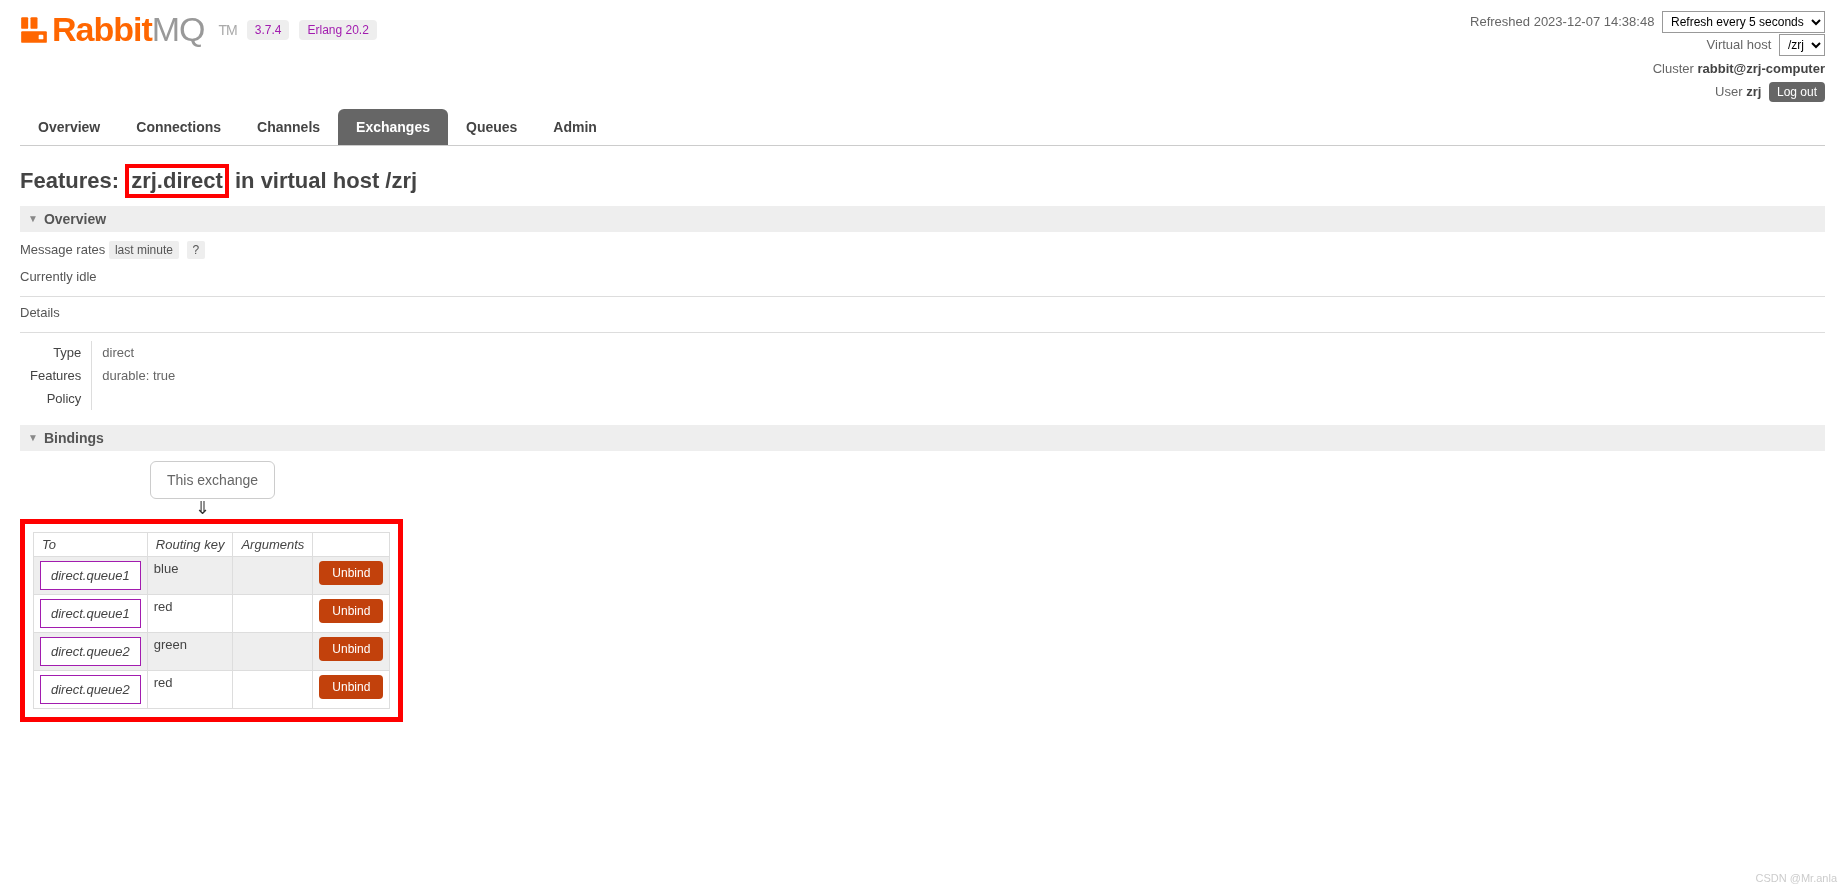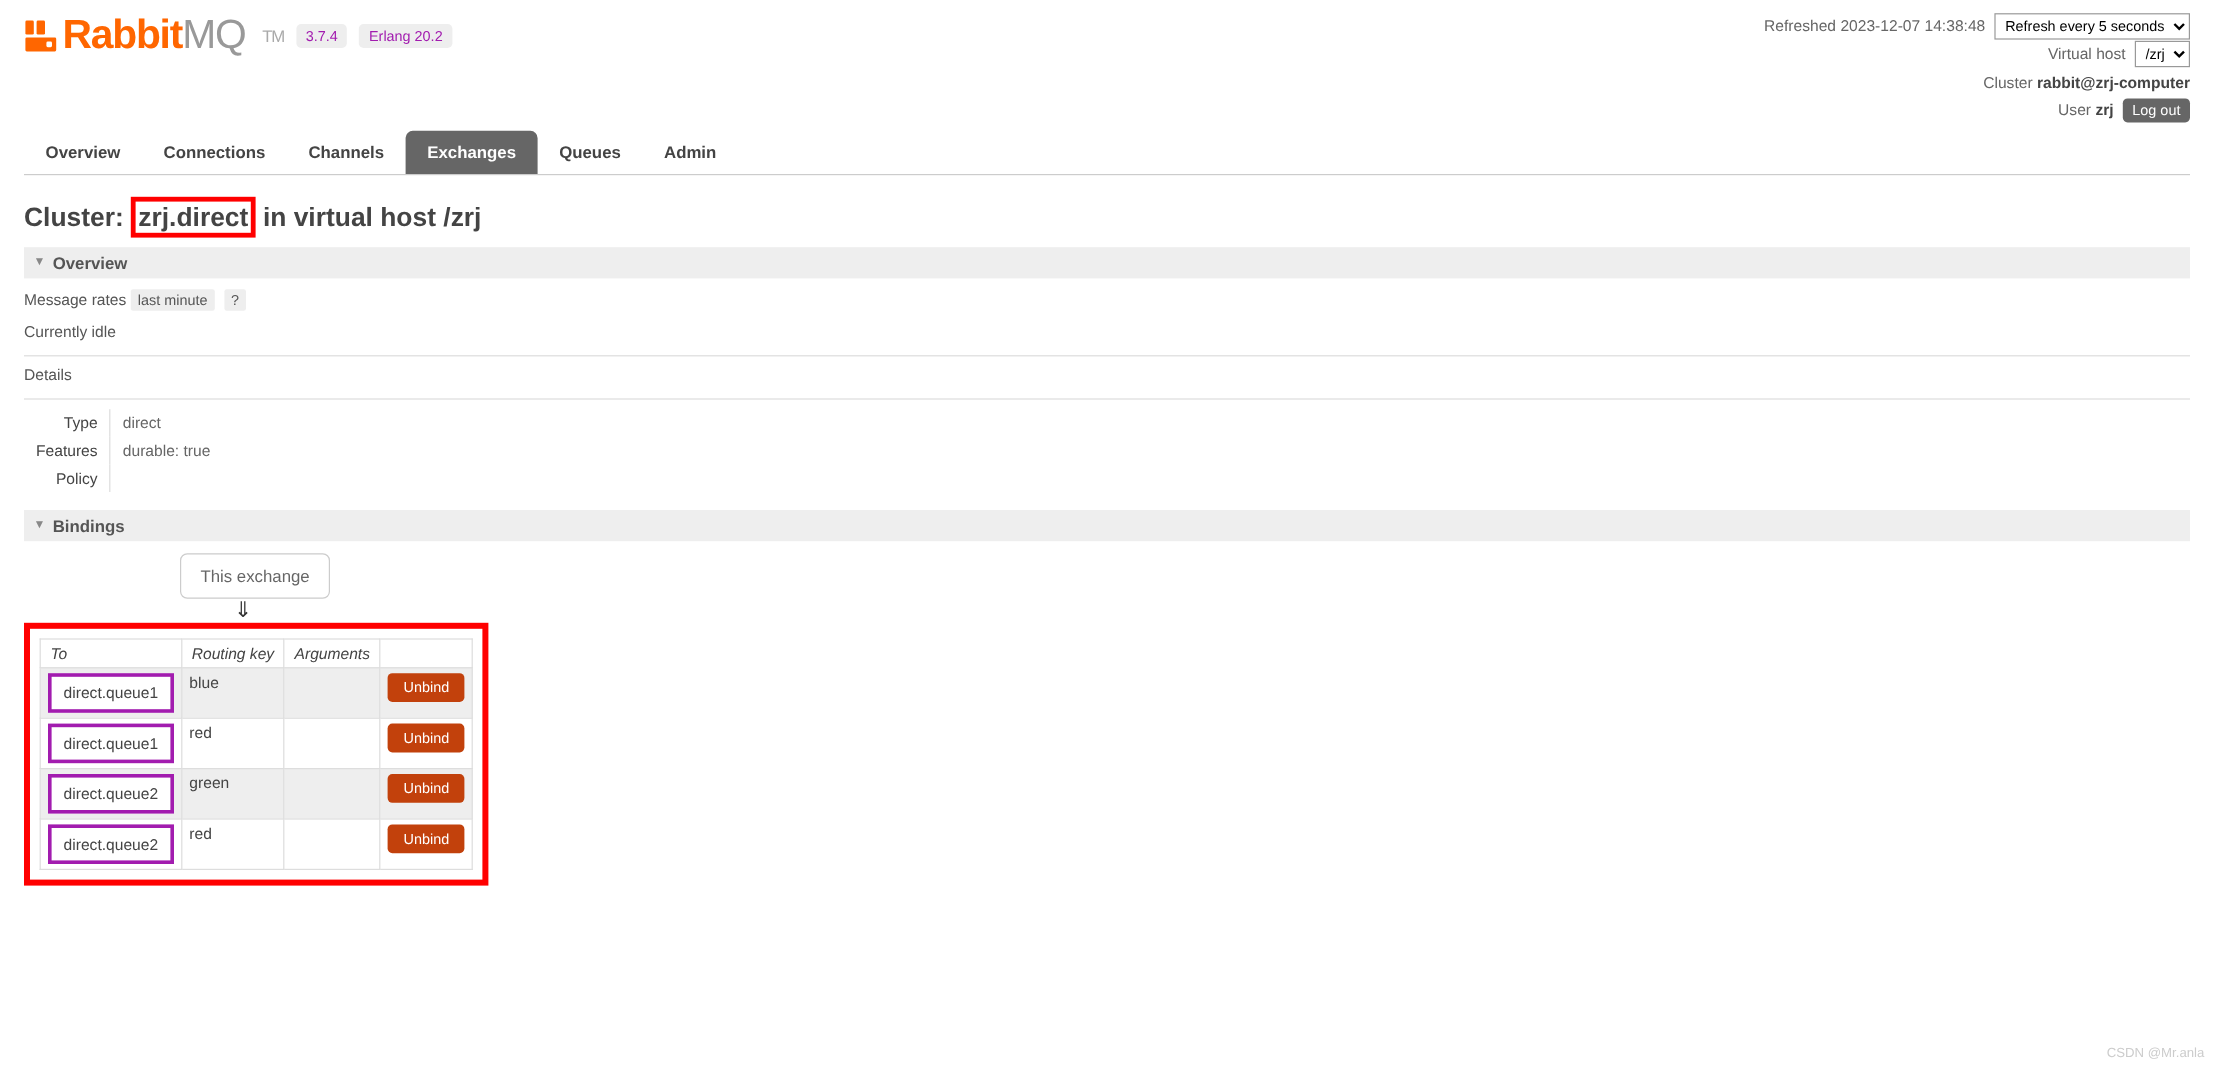--- a/index.html
+++ b/index.html
@@ -30,21 +30,21 @@
 .details-table th { text-align: right; padding: 4px 10px; font-weight: normal; color: #444; border-right: 1px solid #ddd; font-size: 13px; }
 .details-table td { padding: 4px 10px; color: #666; font-size: 13px; }
 .bindings-area { margin-top: 10px; }
 .this-exchange-box { border: 1px solid #ccc; border-radius: 6px; padding: 10px 16px; color: #666; font-size: 14px; display: inline-block; margin-left: 130px; }
 .arrow-connector { font-size: 18px; color: #333; margin-left: 175px; line-height: 1; }
 .bindings-table-wrap { border: 5px solid red; padding: 8px; display: inline-block; margin-top: 2px; }
 .bindings-table { border-collapse: collapse; }
 .bindings-table th { text-align: left; font-weight: normal; padding: 4px 8px; border: 1px solid #ddd; background: #fff; font-size: 13px; color: #444; font-style: italic; }
 .bindings-table td { border: 1px solid #ddd; padding: 4px 6px; vertical-align: top; font-size: 13px; }
 .bindings-table tr.odd td { background: #eee; }
-.queue-link { border: 3px solid #a21caf; background: #fff; padding: 6px 10px; display: inline-block; color: #444; cursor: pointer; font-size: 13px; }
+.queue-link { border: 1px solid #a21caf; background: #fff; padding: 6px 10px; display: inline-block; color: #444; cursor: pointer; font-size: 13px; font-style: italic; }
 .unbind-btn { background: #c2410c; color: #fff; border: none; padding: 5px 13px; border-radius: 4px; font-size: 12px; cursor: pointer; }
 .watermark { position: fixed; bottom: 4px; right: 8px; font-size: 11px; color: #ccc; }
 </style>
 </head>
 <body>
 
 
 
 <div class="header-top">
   <div class="logo-area">
@@ -87,21 +87,21 @@
 <div class="tabs">
   <div class="tab">Overview</div>
   <div class="tab">Connections</div>
   <div class="tab">Channels</div>
   <div class="tab active">Exchanges</div>
   <div class="tab">Queues</div>
   <div class="tab">Admin</div>
 </div>
 
 <h1 class="page-title">
-  <span>Cluster: </span><span class="highlight">zrj.direct</span><span> in virtual host </span><span>/zrj</span>
+  <span>Features: </span><span class="highlight">zrj.direct</span><span> in virtual host </span><span>/zrj</span>
 </h1>
 
 <div class="section-header">
   <span class="arrow-down">▼</span>
   <span>Overview</span>
 </div>
 
 <div class="sub-section">
   <span>Message rates</span>
   <span class="tag-badge">last minute</span>

